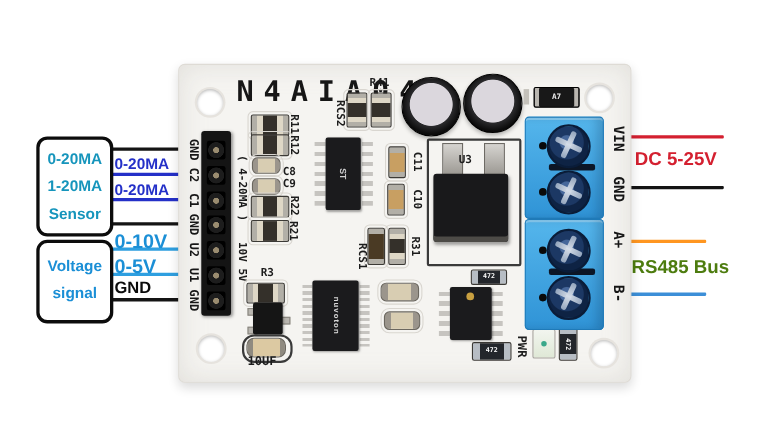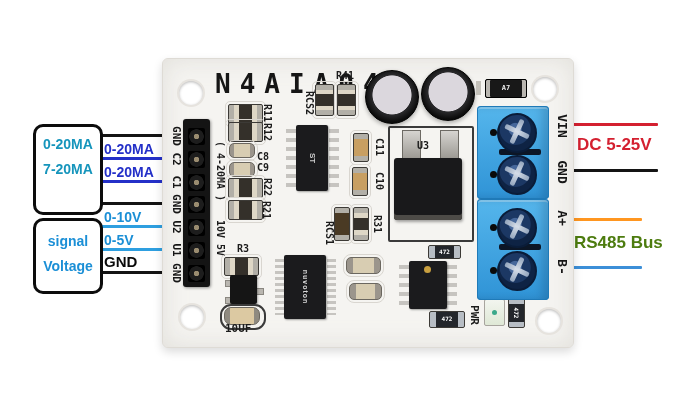--- a/index.html
+++ b/index.html
@@ -15,21 +15,21 @@
            z-index:3;text-align:center;font-weight:bold;}
   .box1{left:33px;top:124px;width:64px;height:80px;color:#1695bc;font-size:14px;padding-top:5px;line-height:25px;}
   .box2{left:33px;top:218px;width:64px;height:62px;color:#1b8fd6;font-size:14px;padding-top:8px;line-height:25px;}
 
   .wire{position:absolute;height:3px;z-index:1;border-radius:1px;}
   .wk{background:#141414;} .wb{background:#2430c8;} .wlb{background:#2e9fe0;}
   .wr{background:#d42030;} .wo{background:#ff9620;} .wrb{background:#3c8fd8;}
 
   .wlbl{position:absolute;font-weight:bold;z-index:2;}
   .t-blue{color:#2430c8;font-size:14px;}
-  .t-lblue{color:#1b8fd6;font-size:14px;}
+  .t-lblue{color:#1b8fd6;font-size:18px;}
   .t-blk{color:#0a0a0a;font-size:15px;}
   .t-red{color:#d42030;font-size:17px;}
   .t-bus{color:#4d7c0f;font-size:17px;}
 
   
   .board{position:absolute;left:162px;top:58px;width:410px;height:288px;background:#f5f4f1;
          border:1px solid #dedbd5;border-radius:6px;z-index:2;
          box-shadow:0 4px 10px rgba(0,0,0,.14), inset 0 0 24px rgba(190,186,178,.35);}
   .hole{position:absolute;width:24px;height:24px;border-radius:50%;background:#fff;
         box-shadow:0 0 0 2px #e6e3de, inset 0 1px 3px rgba(0,0,0,.28);}
@@ -102,25 +102,26 @@
   <div class="wire wk" style="left:101px;top:271px;width:92px;"></div>
 
   <div class="wlbl t-blue" style="left:104px;top:141px;">0-20MA</div>
   <div class="wlbl t-blue" style="left:104px;top:164px;">0-20MA</div>
   <div class="wlbl t-lblue" style="left:104px;top:209px;">0-10V</div>
   <div class="wlbl t-lblue" style="left:104px;top:232px;">0-5V</div>
   <div class="wlbl t-blk" style="left:104px;top:253px;">GND</div>
 
   <div class="ann-box box1">
     <div>0-20MA</div>
-    <div>7-20MA</div>
+    <div>1-20MA</div>
+    <div>Sensor</div>
   </div>
   <div class="ann-box box2">
+    <div>Voltage</div>
     <div>signal</div>
-    <div>Voltage</div>
   </div>
 
   <div class="wire wr" style="left:570px;top:123px;width:88px;"></div>
   <div class="wire wk" style="left:570px;top:169px;width:88px;"></div>
   <div class="wire wo" style="left:570px;top:218px;width:72px;"></div>
   <div class="wire wrb" style="left:570px;top:266px;width:72px;"></div>
   <div class="wlbl t-red" style="left:577px;top:135px;">DC 5-25V</div>
   <div class="wlbl t-bus" style="left:574px;top:233px;">RS485 Bus</div>
 
   <div class="board">

